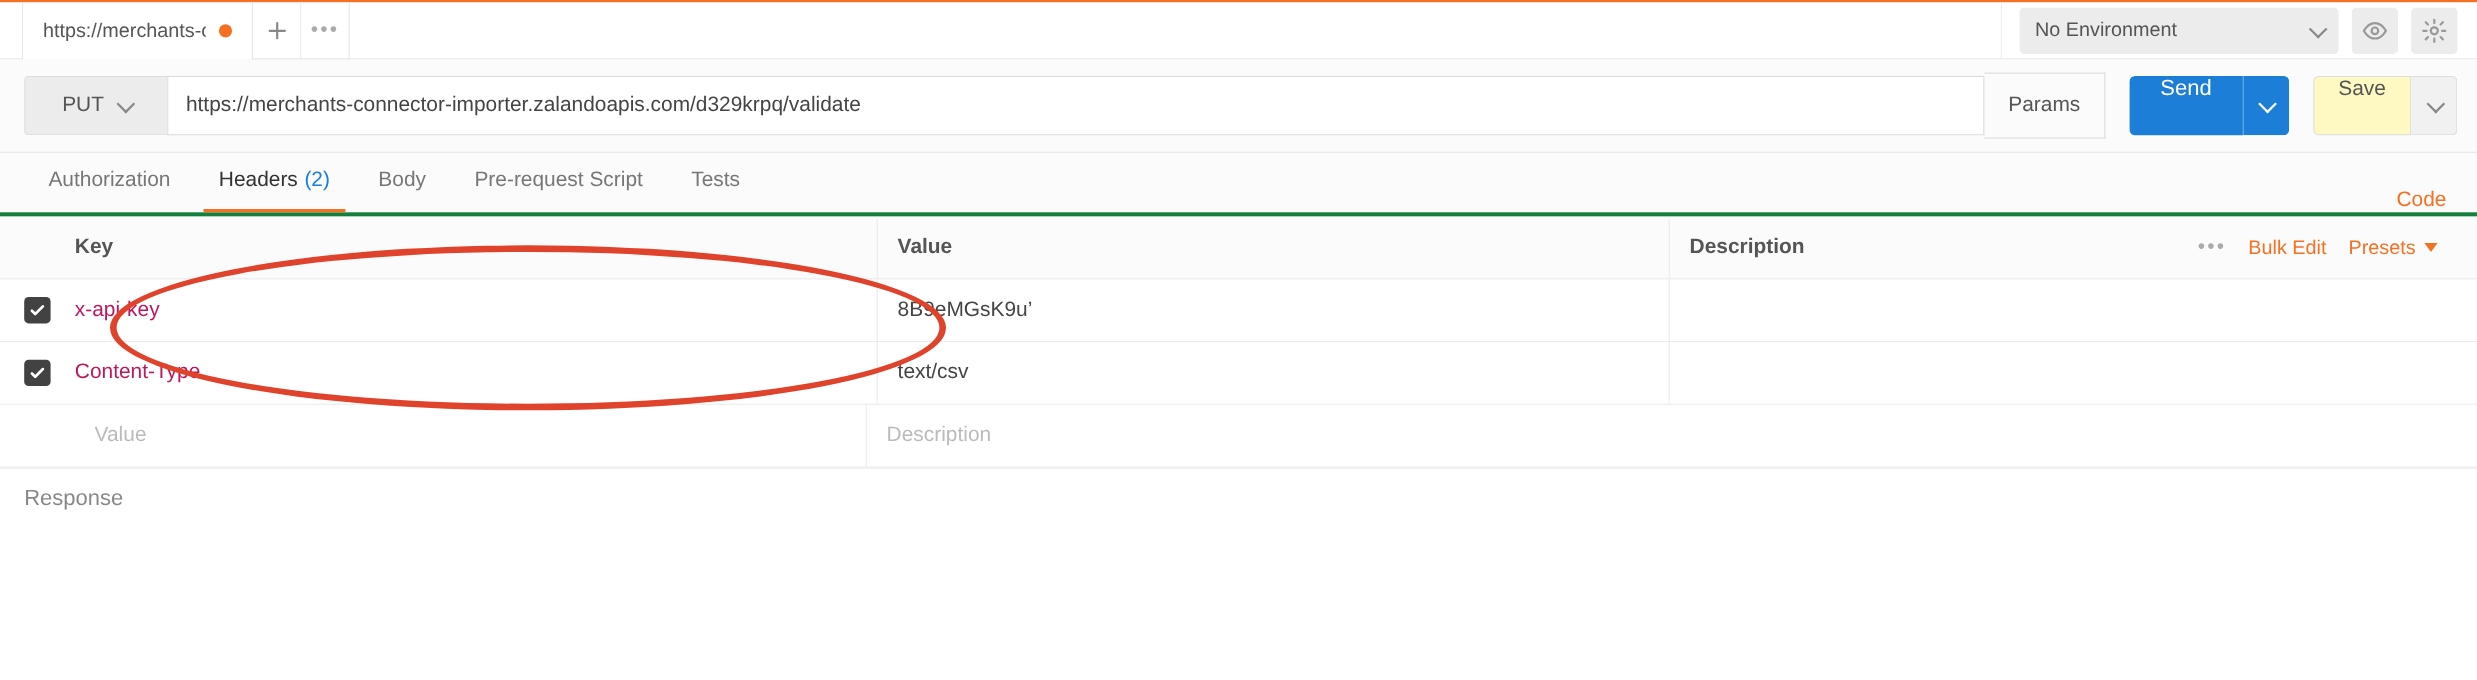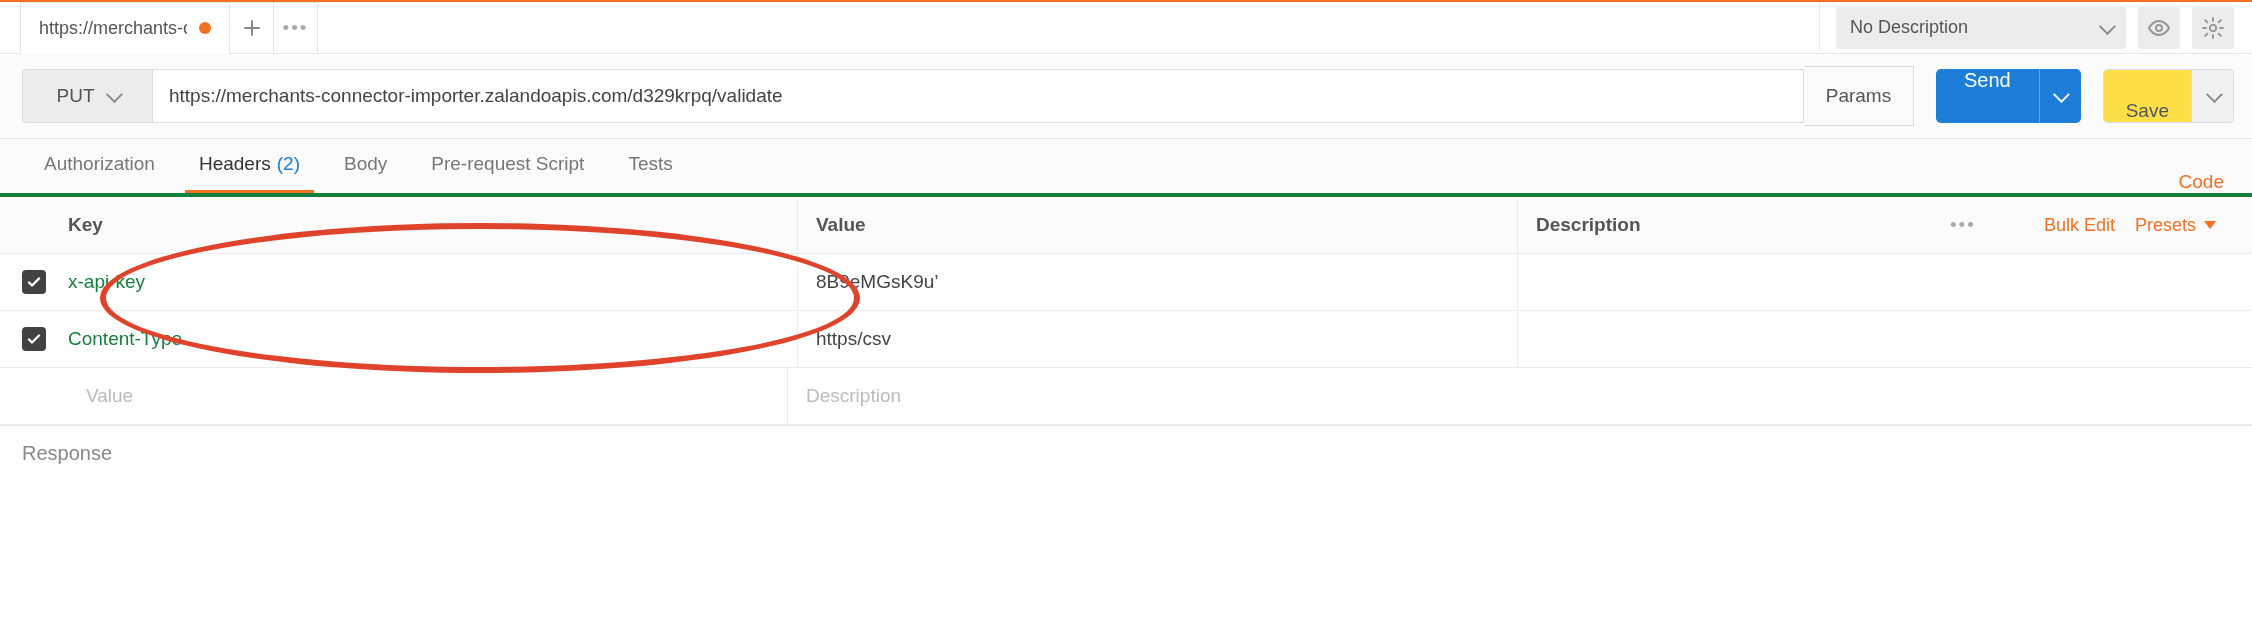--- a/index.html
+++ b/index.html
@@ -138,25 +138,25 @@
     background: #1c7ed6;
     border-top-right-radius: 5px;
     border-bottom-right-radius: 5px;
     border-left: 1px solid rgba(255,255,255,0.3);
     display: flex; align-items: center; justify-content: center;
     color: #fff;
   }
   .save-group { display:flex; margin-left: 22px; }
   .save {
     height: 54px; padding: 0 22px;
-    background: #fde047;
+    background: #fef9c3;
     border: 1px solid #dcdcdc;
     border-top-left-radius: 5px;
     border-bottom-left-radius: 5px;
-    display: flex; align-items: flex-end; justify-content: center;
+    display: flex; align-items: flex-start; justify-content: center;
     color: #555;
     font-size: 19px;
   }
   .save-caret {
     height: 54px; width: 42px;
     background: #f1f1f1;
     border: 1px solid #dcdcdc;
     border-left: none;
     border-top-right-radius: 5px;
     border-bottom-right-radius: 5px;
@@ -203,38 +203,38 @@
   
   .htable { background: #fff; position: relative; }
   .hrow {
     display: flex;
     align-items: center;
     border-bottom: 1px solid #ececec;
     min-height: 56px;
   }
   .hrow.header { background: #fbfbfb; font-weight: 600; color: #555; font-size: 17px; }
   .chkcol { width: 68px; display:flex; align-items:center; justify-content:center; }
-  .keycol { width: 730px; padding: 0 18px 0 0; display:flex; align-items:center; font-size: 19px; color:#15803d; border-right:1px solid #ececec; height:56px;}
+  .keycol { width: 730px; padding: 0 18px 0 0; display:flex; align-items:center; font-size: 19px; color:#be185d; border-right:1px solid #ececec; height:56px;}
   .valcol { width: 720px; padding: 0 18px; display:flex; align-items:center; font-size:19px; color:#444; border-right:1px solid #ececec; height:56px;}
   .desccol { flex:1 1 auto; padding: 0 18px; display:flex; align-items:center; font-size:19px; color:#444; height:56px;gap:16px;}
   .hrow.header .keycol,
   .hrow.header .valcol,
   .hrow.header .desccol { color:#555; }
 
   .hrow.newrow .keycol,
   .hrow.newrow .valcol,
   .hrow.newrow .desccol { color:#bbb; }
 
   .actions-th {
     display:flex; align-items:center; gap:20px;
     padding-right: 18px;
     font-weight: 400;
   }
   .dots { color:#aaa; letter-spacing:2px; }
-  .bulk { color:#f47023; font-size: 18px; margin-left: 48px; }
+  .bulk { color:#f47023; font-size: 18px; }
   .presets { color:#f47023; font-size:18px; display:flex; align-items:center; gap:8px; }
   .tri-down {
     width: 0; height: 0;
     border-left: 6px solid transparent;
     border-right: 6px solid transparent;
     border-top: 8px solid #f47023;
   }
 
   .chk {
     width: 24px; height: 24px;
@@ -291,21 +291,21 @@
       </svg>
   </div>
   <div class="tbtn">
     <span style="color:#aaa;letter-spacing:2px;">•••</span>
   </div>
 
   <div class="spacer-flex"></div>
 
   <div class="right-tools">
     <div class="env-select">
-      <span>No Description</span>
+      <span>No Environment</span>
       <span class="chev-down"></span>
     </div>
     <div class="sqbtn">
       <svg width="24" height="24" viewBox="0 0 24 24" fill="none">
         <path d="M2 12s3.5-7 10-7 10 7 10 7-3.5 7-10 7S2 12 2 12z" stroke="#999" stroke-width="2"></path>
         <circle cx="12" cy="12" r="3" stroke="#999" stroke-width="2"></circle>
       </svg>
     </div>
     <div class="sqbtn">
       <svg width="24" height="24" viewBox="0 0 24 24" fill="none">
@@ -400,21 +400,21 @@
 
   <div class="hrow">
     <div class="chkcol">
       <div class="chk">
         <svg width="16" height="16" viewBox="0 0 16 16">
             <path d="M3 8.5l3 3L13 4.5" stroke="#fff" stroke-width="2.4" fill="none" stroke-linecap="round" stroke-linejoin="round"></path>
           </svg>
       </div>
     </div>
     <div class="keycol">Content-Type</div>
-    <div class="valcol">https/csv</div>
+    <div class="valcol">text/csv</div>
     <div class="desccol"></div>
   </div>
 
   <div class="hrow newrow">
     <div class="chkcol"></div>
     <div class="valcol">Value</div>
     <div class="desccol">Description</div>
   </div>
 
   <div class="anno-ring"></div>

